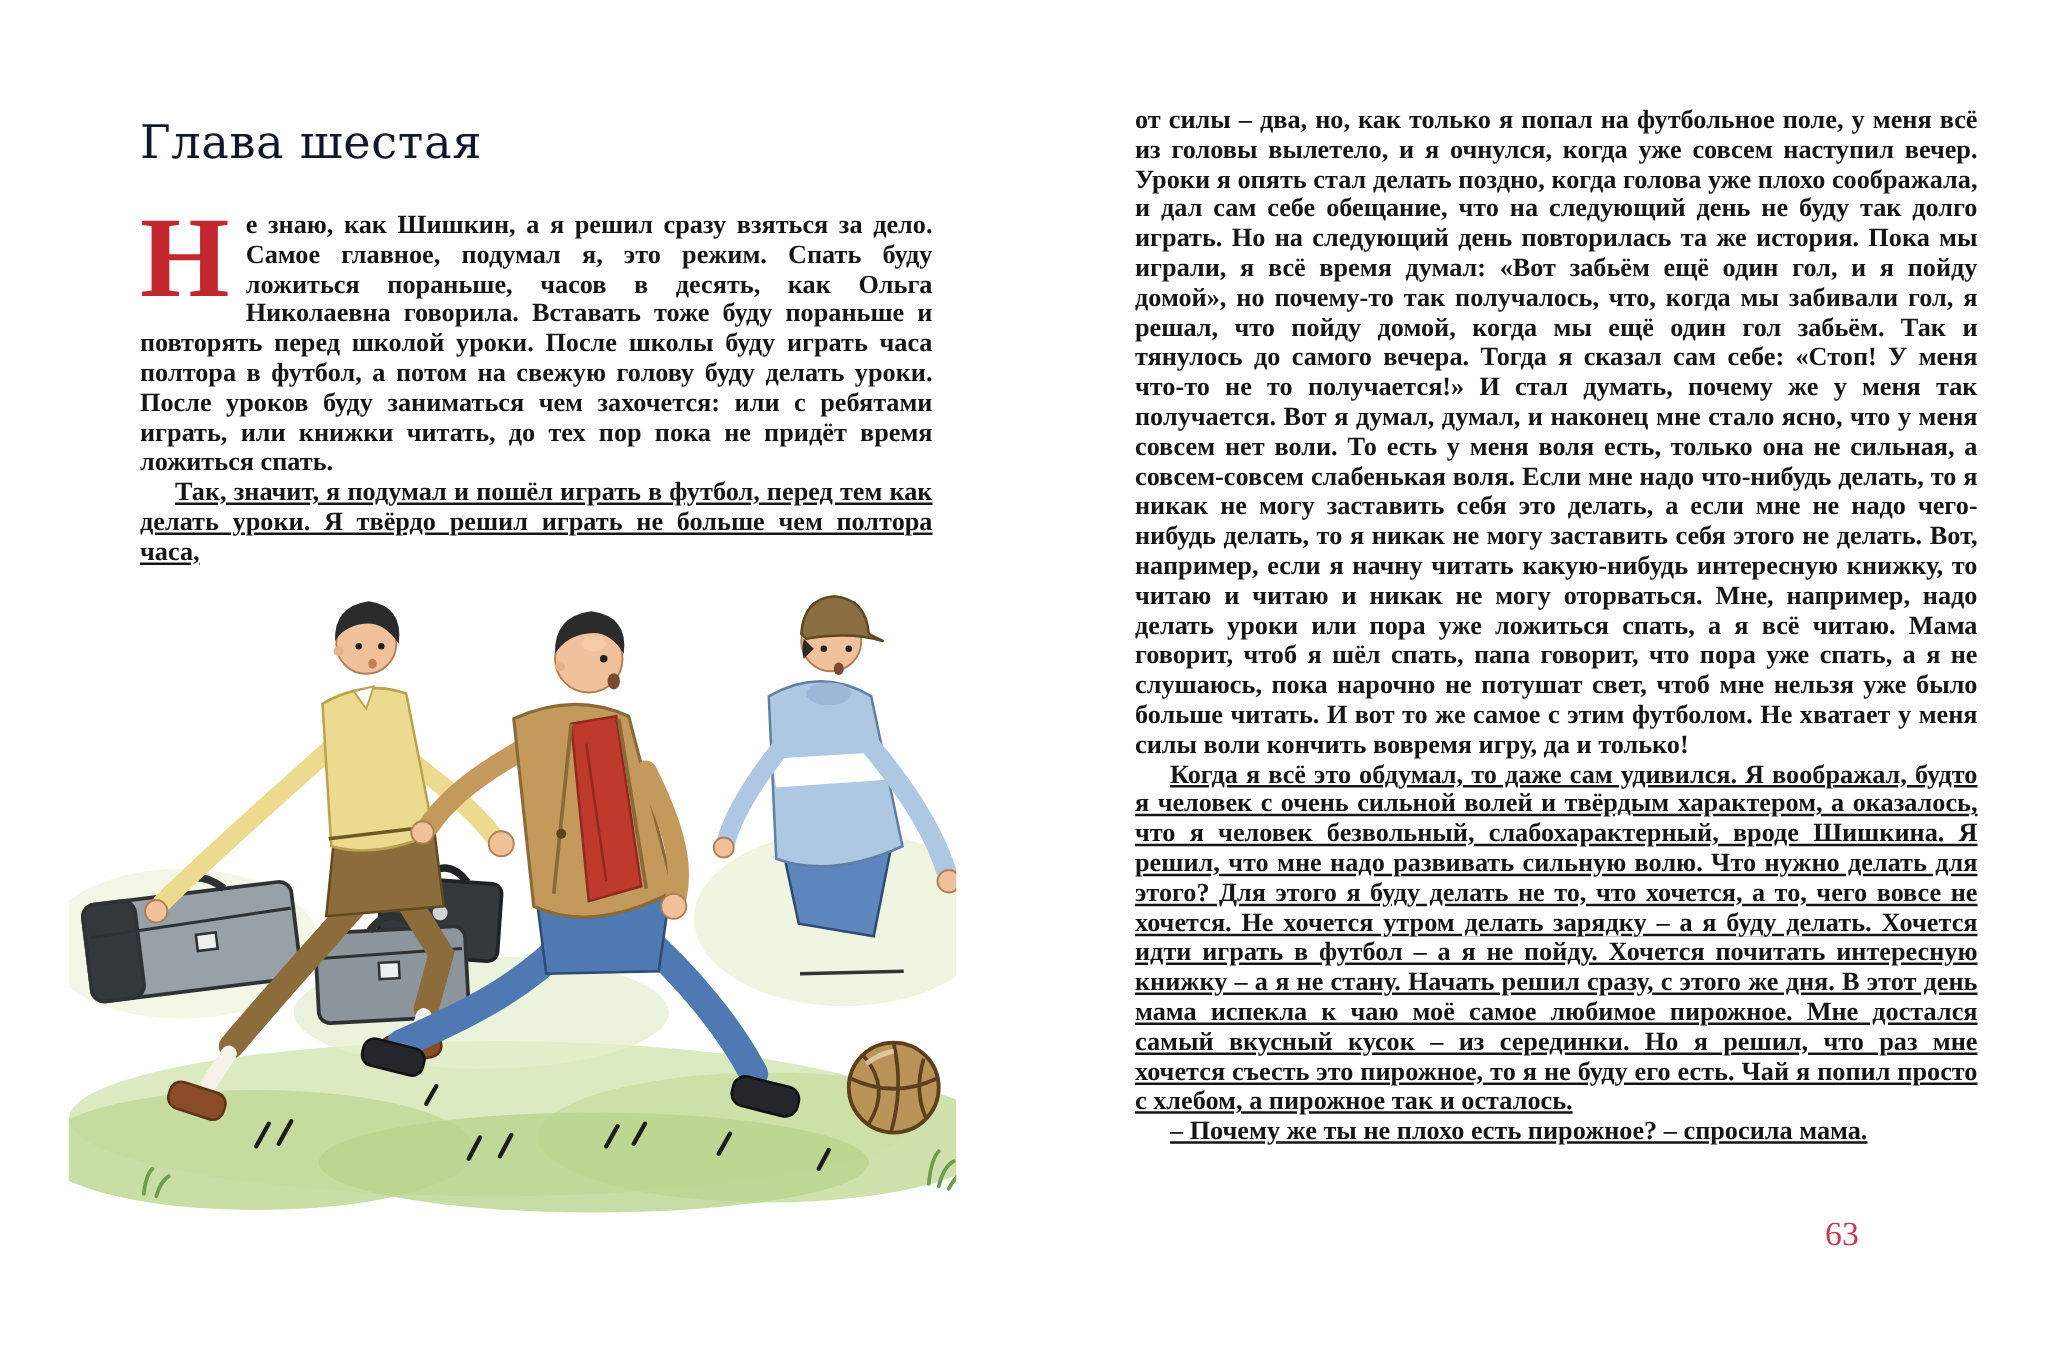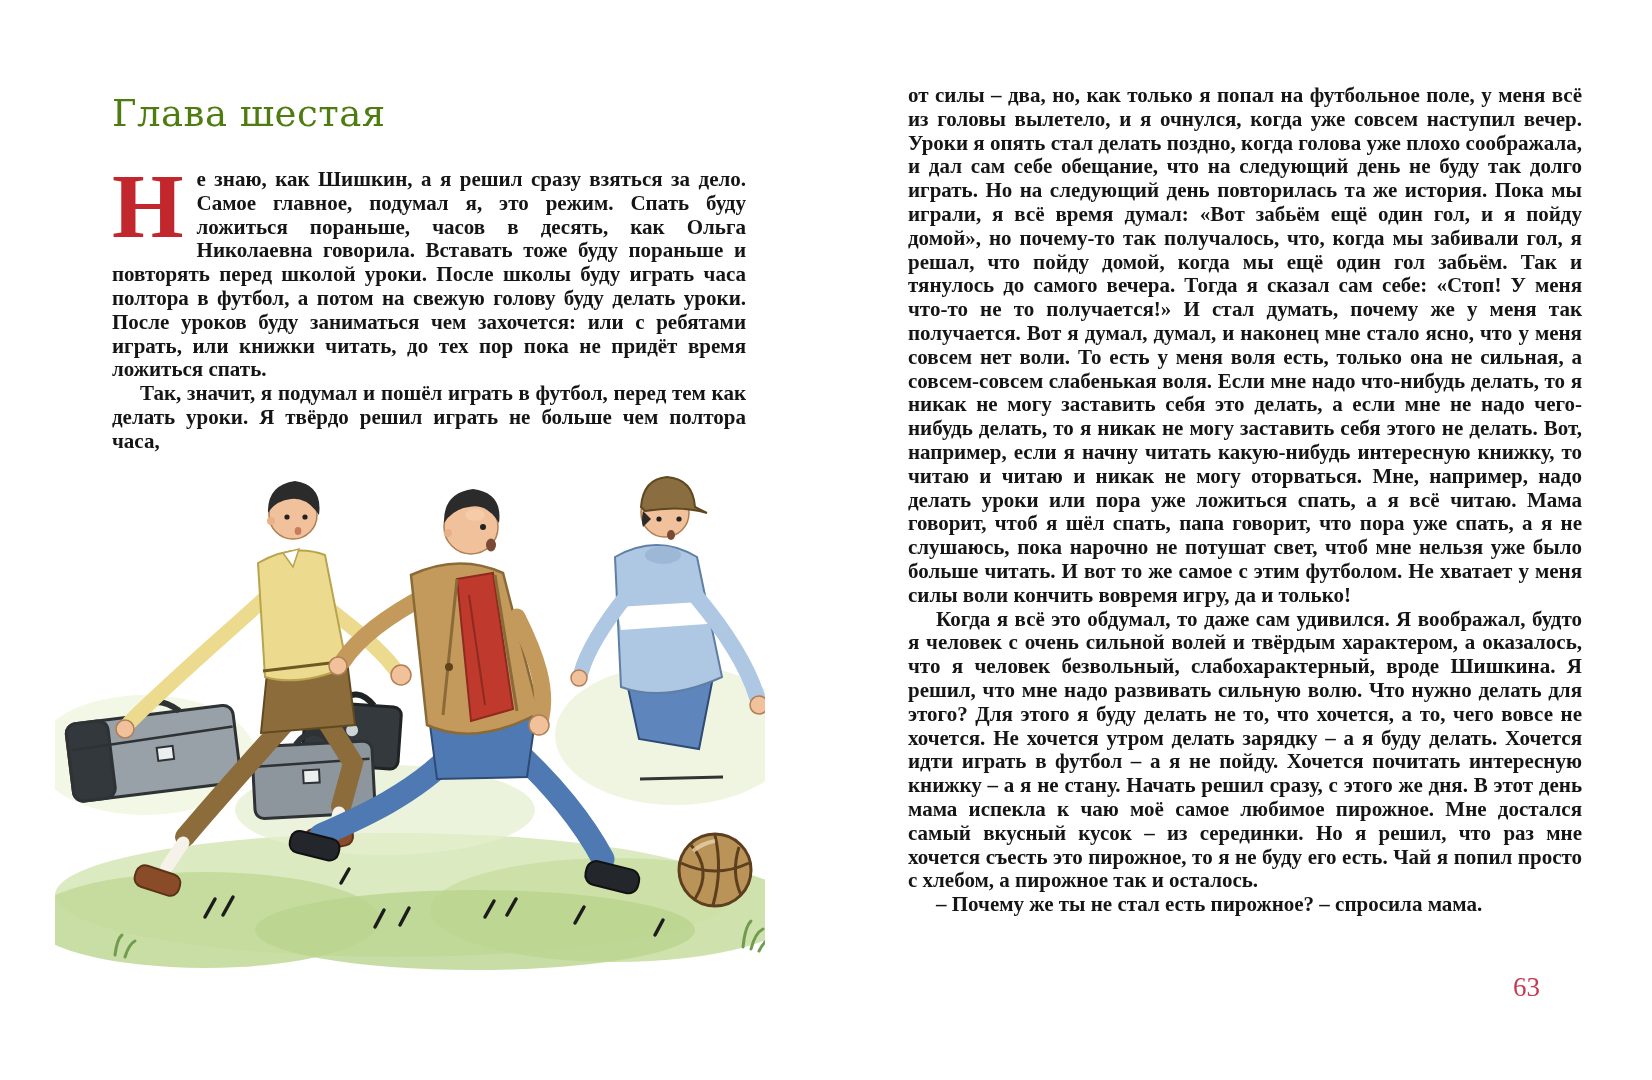--- a/index.html
+++ b/index.html
@@ -7,50 +7,50 @@
     width:1652px;height:1080px;position:relative;overflow:hidden;
     background:#ffffff;
     font-family:"Liberation Serif", serif;
   }
   .spread{position:absolute;inset:0;background:#ffffff;}
   
   .chapter-title{
     position:absolute;left:112px;top:92px;width:600px;
     font-family:"DejaVu Serif", serif;
     font-size:37px;line-height:44px;font-weight:normal;
-    color:#4d7c0f;letter-spacing:0.5px;
+    color:#0f172a;letter-spacing:0.5px;
   }
   .left-body{
     position:absolute;left:112px;top:168px;width:634px;
   }
   .page-text p{
     margin:0;
     font-size:21px;line-height:23.8px;font-weight:bold;
     color:#151515;text-align:justify;
   }
-  .page-text p.indent{text-indent:28px;}
+  .page-text p.indent{text-indent:28px;text-decoration:underline;}
   .dropcap{
     float:left;
     font-family:"Liberation Serif", serif;
     font-weight:bold;
     font-size:92px;line-height:70px;
     padding:3px 13px 0 0;
     color:#c1272d;
   }
   
   .illustration{
     position:absolute;left:55px;top:415px;width:710px;height:570px;
   }
   
   .right-body{
     position:absolute;left:908px;top:84px;width:674px;
   }
   .folio{
     position:absolute;left:1460px;top:972px;width:80px;
-    text-align:right;
+    text-align:left;
     font-size:27px;line-height:30px;
     color:#c43b52;font-weight:normal;
   }
 </style>
 </head>
 <body>
 
 <div class="spread">
 
   <div class="chapter-title">Глава шестая</div>
@@ -193,18 +193,18 @@
         <path d="M704 536 q 6 -12 14 -14"></path>
         <path d="M60 540 q 2 -16 7 -20"></path>
         <path d="M70 542 q 4 -13 10 -16"></path>
       </g>
     </svg>
   </div>
 
   <div class="right-body page-text">
     <p>от силы – два, но, как только я попал на футбольное поле, у меня всё из головы вылетело, и я очнулся, когда уже совсем наступил вечер. Уроки я опять стал делать поздно, когда голова уже плохо соображала, и дал сам себе обещание, что на следующий день не буду так долго играть. Но на следующий день повторилась та же история. Пока мы играли, я всё время думал: «Вот забьём ещё один гол, и я пойду домой», но почему-то так получалось, что, когда мы забивали гол, я решал, что пойду домой, когда мы ещё один гол забьём. Так и тянулось до самого вечера. Тогда я сказал сам себе: «Стоп! У меня что-то не то получается!» И стал думать, почему же у меня так получается. Вот я думал, думал, и наконец мне стало ясно, что у меня совсем нет воли. То есть у меня воля есть, только она не сильная, а совсем-совсем слабенькая воля. Если мне надо что-нибудь делать, то я никак не могу заставить себя это делать, а если мне не надо чего-нибудь делать, то я никак не могу заставить себя этого не делать. Вот, например, если я начну читать какую-нибудь интересную книжку, то читаю и читаю и никак не могу оторваться. Мне, например, надо делать уроки или пора уже ложиться спать, а я всё читаю. Мама говорит, чтоб я шёл спать, папа говорит, что пора уже спать, а я не слушаюсь, пока нарочно не потушат свет, чтоб мне нельзя уже было больше читать. И вот то же самое с этим футболом. Не хватает у меня силы воли кончить вовремя игру, да и только!</p>
     <p class="indent">Когда я всё это обдумал, то даже сам удивился. Я воображал, будто я человек с очень сильной волей и твёрдым характером, а оказалось, что я человек безвольный, слабохарактерный, вроде Шишкина. Я решил, что мне надо развивать сильную волю. Что нужно делать для этого? Для этого я буду делать не то, что хочется, а то, чего вовсе не хочется. Не хочется утром делать зарядку – а я буду делать. Хочется идти играть в футбол – а я не пойду. Хочется почитать интересную книжку – а я не стану. Начать решил сразу, с этого же дня. В этот день мама испекла к чаю моё самое любимое пирожное. Мне достался самый вкусный кусок – из серединки. Но я решил, что раз мне хочется съесть это пирожное, то я не буду его есть. Чай я попил просто с хлебом, а пирожное так и осталось.</p>
-    <p class="indent">– Почему же ты не стал есть пирожное? – спросила мама.</p>
+    <p class="indent">– Почему же ты не плохо есть пирожное? – спросила мама.</p>
   </div>
 
   <div class="folio">63</div>
 
 </div>
 
 </body></html>

